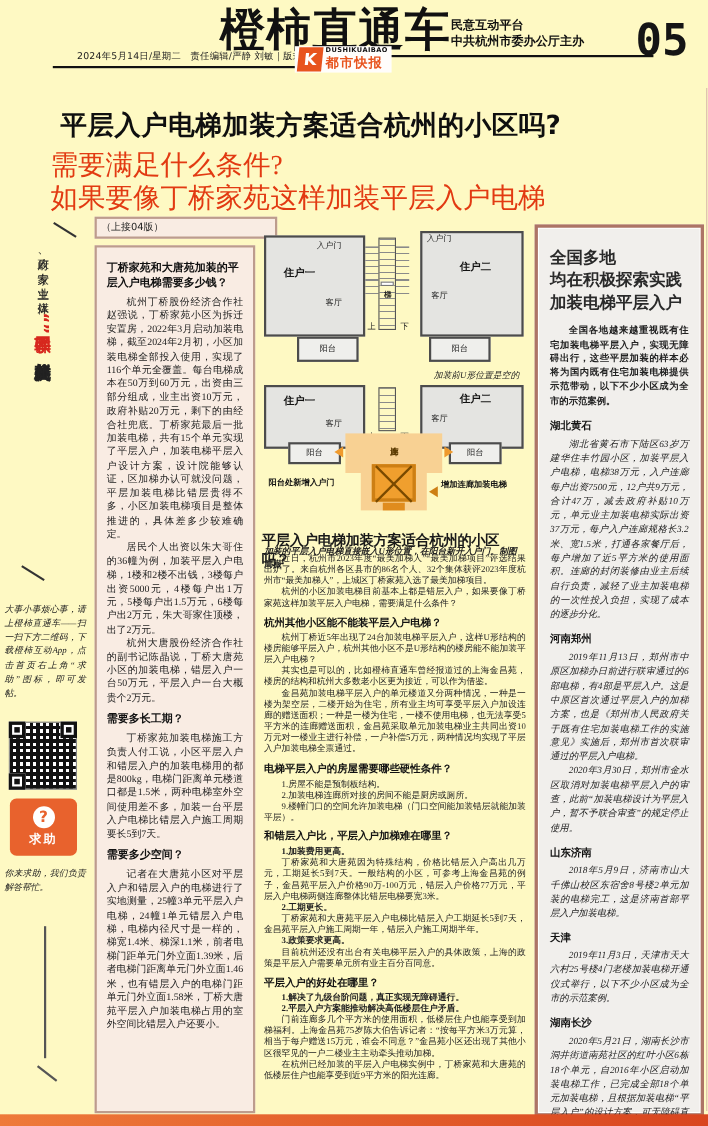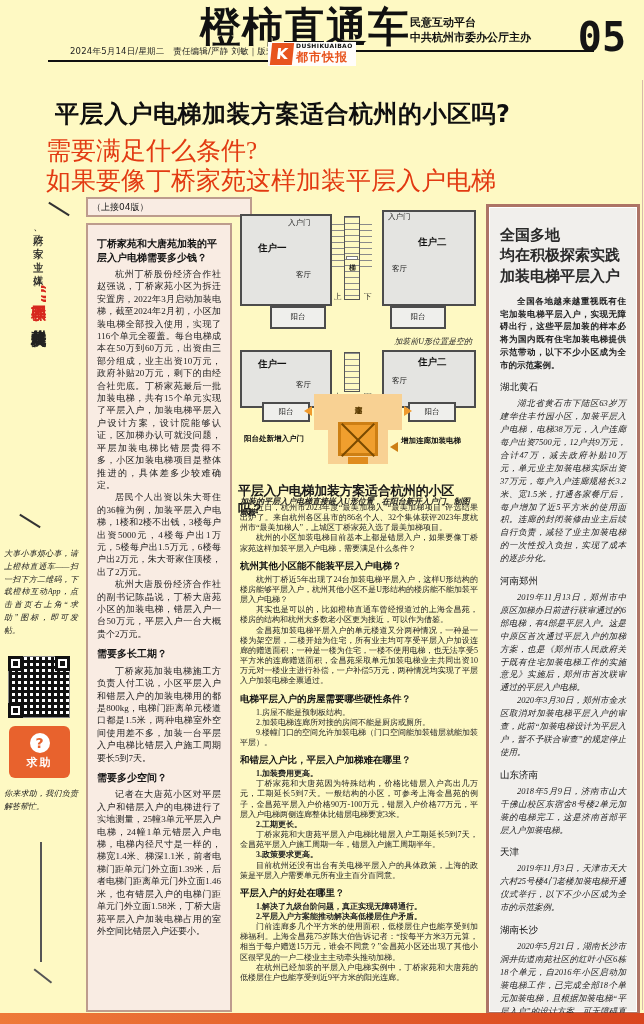--- a/index.html
+++ b/index.html
@@ -77,21 +77,21 @@
   
   .qa-title { position:absolute; left:238px; top:482px; width:240px; font-size:13px; font-weight:700; letter-spacing:-0.3px; color:#1a1a1a; font-family:"Liberation Serif","DejaVu Serif",serif; }
   .qa-body { position:absolute; left:240px; top:503px; width:238px; height:512px; overflow:hidden; font-family:"Liberation Serif","DejaVu Serif",serif; }
   .qa-body p { font-size:8px; line-height:1.27; text-indent:2em; color:#222; text-align:justify; }
   .qa-body h5 { font-size:9.5px; font-weight:800; margin:6px 0 2px; color:#111; font-family:"DejaVu Sans",sans-serif; }
   .qa-body p.sub { font-weight:700; }
   
   .right-box { position:absolute; left:486px; top:204px; width:154px; height:811px; background:#f1efec; border:3px solid #ad7466; box-shadow:inset 0 0 0 1px #fff; padding:18px 11px 10px; }
   .rb-title { font-size:15px; font-weight:600; line-height:1.35; color:#2a2a2a; margin-bottom:9px; font-family:"Liberation Serif","DejaVu Serif",serif; }
   .rb-intro { font-size:8.5px; line-height:1.5; text-indent:2em; color:#222; font-weight:700; text-align:justify; }
-  .rb-sec { font-size:9.5px; font-weight:400; margin:10px 0 3px; color:#111; }
+  .rb-sec { font-size:9.5px; font-weight:700; margin:10px 0 3px; color:#111; }
   .rb-p { font-size:8.5px; line-height:1.52; text-indent:2em; color:#222; font-style:italic; font-family:"Liberation Serif","DejaVu Serif",serif; text-align:justify; }
   
   .bottom-bar { position:absolute; left:0; top:1013px; width:644px; height:11px; background:linear-gradient(90deg,#ee7a3a,#d9451f); }
   .edge-line { position:absolute; right:1px; top:80px; width:1px; height:930px; background:#d9b8ab; }
 </style>
 </head>
 <body>
 
 <div id="page">
 

